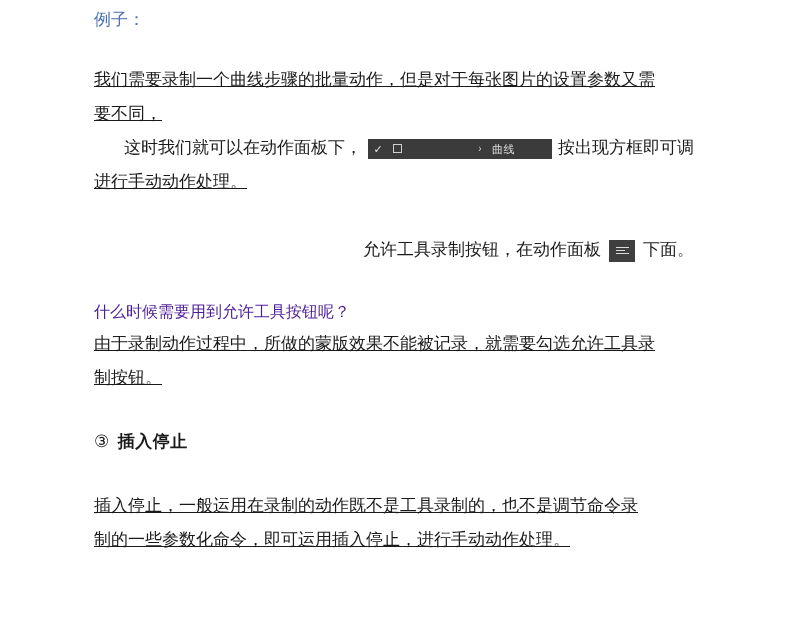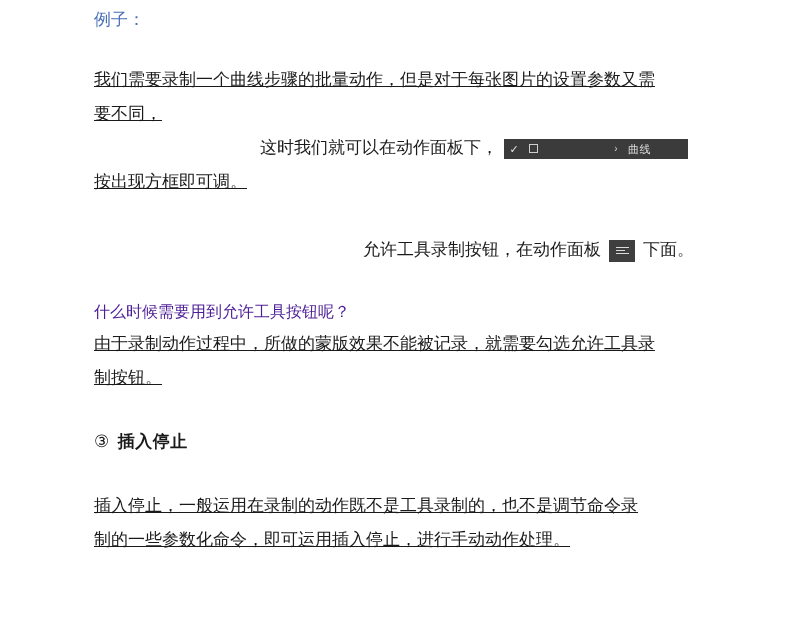--- a/index.html
+++ b/index.html
@@ -157,22 +157,23 @@
     <span>这时我们就可以在动作面板下，</span>
     <span class="action-bar">
       <span class="check">✓</span>
       <span class="square">
           <i></i>
         </span>
       <span class="gap"></span>
       <span class="chevron">›</span>
       <span class="label">曲线</span>
     </span>
+    <span>按出现方框即可调</span>
   </div>
-  <p class="para">按出现方框即可调。</p>
+  <p class="para">进行手动动作处理。</p>
 
   <div class="spacer-md"></div>
 
 
   <div class="spacer-sm"></div>
 
   <div class="inline-row">
     <span>允许工具录制按钮，在动作面板</span>
     <span class="menu-btn">
       <span class="lines">

